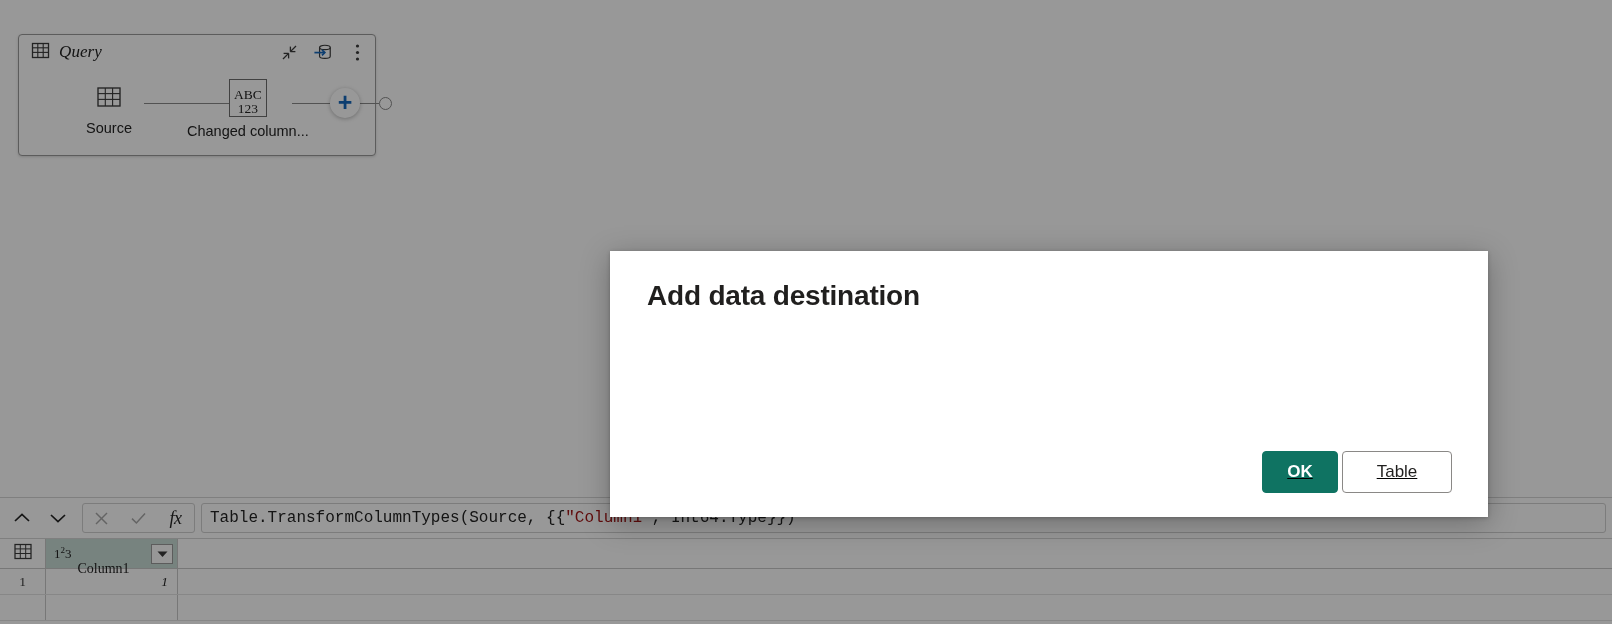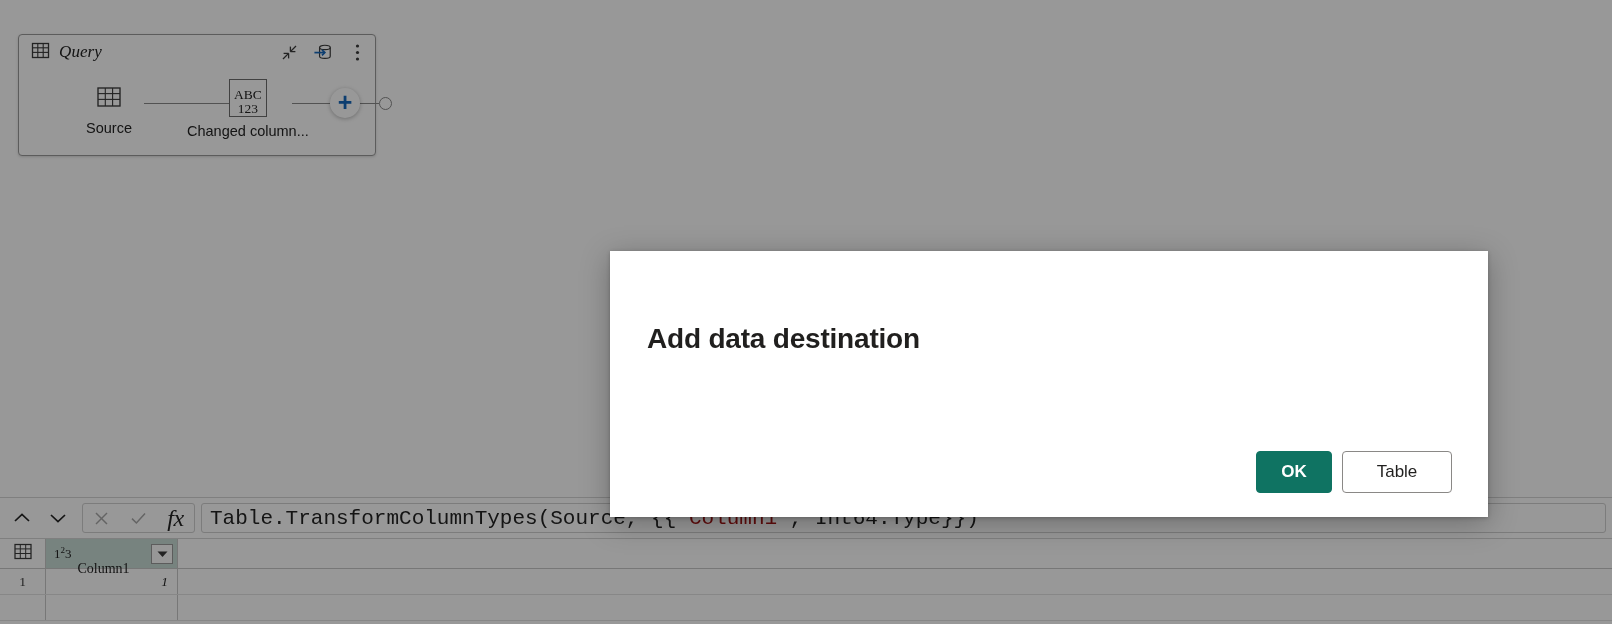--- a/index.html
+++ b/index.html
@@ -126,36 +126,36 @@
     background: #ffffff;
     margin-right: 6px;
   }
   .fx-btn {
     width: 37px; height: 28px;
     display: flex; align-items: center; justify-content: center;
     cursor: pointer;
   }
   .fx-italic {
     font-family: "Liberation Serif", serif;
-    font-style: italic; font-size: 24px; color: #242424;
+    font-style: italic; font-size: 18px; color: #242424;
     letter-spacing: -.5px;
   }
   .formula-input {
     flex: 1;
     height: 30px;
     border: 1px solid #d0d0d0; border-radius: 3px;
     background: #ffffff;
     display: flex; align-items: center;
     padding: 0 8px;
     margin-right: 6px;
     overflow: hidden;
   }
   .formula-text {
     font-family: "Liberation Mono", monospace;
-    font-size: 21px;
+    font-size: 16px;
     white-space: nowrap;
     color: #242424;
   }
   .tok-str { color: #a31515; }
   .tok-plain { color: #242424; }
 
   
   .grid-wrap {
     position: absolute;
     left: 0; top: 539px; width: 1612px; height: 85px;
@@ -232,33 +232,33 @@
     box-shadow: 0 6px 28px rgba(0,0,0,.28), 0 1px 4px rgba(0,0,0,.22);
     padding: 30px 36px 24px 37px;
     display: flex; flex-direction: column;
   }
   .dialog-title {
     font-size: 28px;
     font-weight: 600;
     color: #201f1e;
     letter-spacing: -.2px;
     line-height: 1.1;
-    margin-top: 43px;
   }
   .dialog-body {
     margin-top: 30px;
     font-size: 17px;
     line-height: 1.55;
     color: #201f1e;
     max-width: 810px;
   }
   .dialog-actions {
     margin-top: auto;
     display: flex; justify-content: flex-end; align-items: center;
-    gap: 10px;
+    gap: 4px;
+    text-decoration: underline;
   }
   .btn {
     height: 42px;
     min-width: 74px;
     padding: 0 20px;
     font-size: 17px;
     border-radius: 4px;
     cursor: pointer;
     display: flex; align-items: center; justify-content: center;
     font-family: "Liberation Sans", sans-serif;

